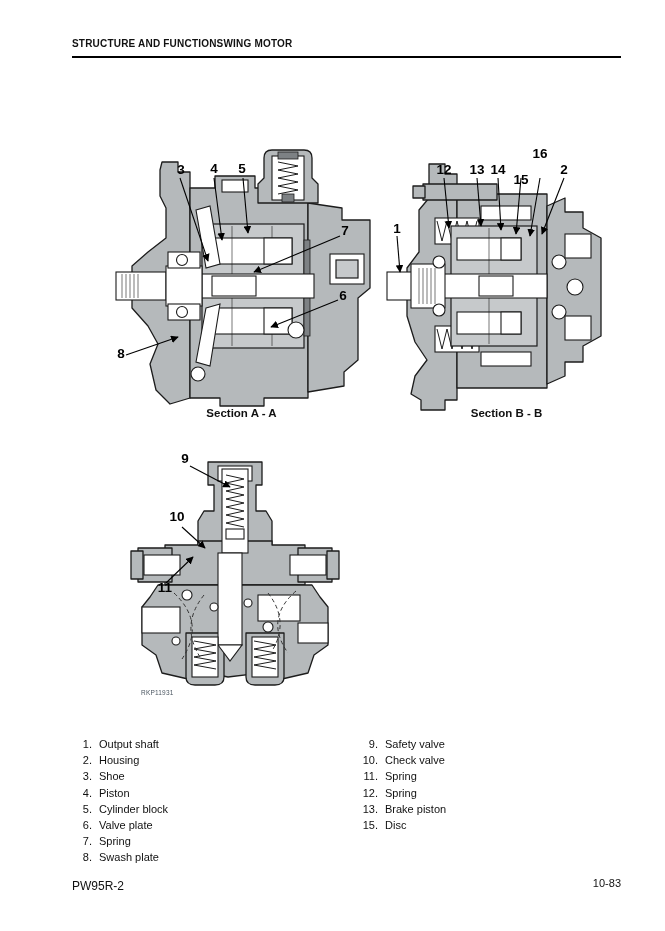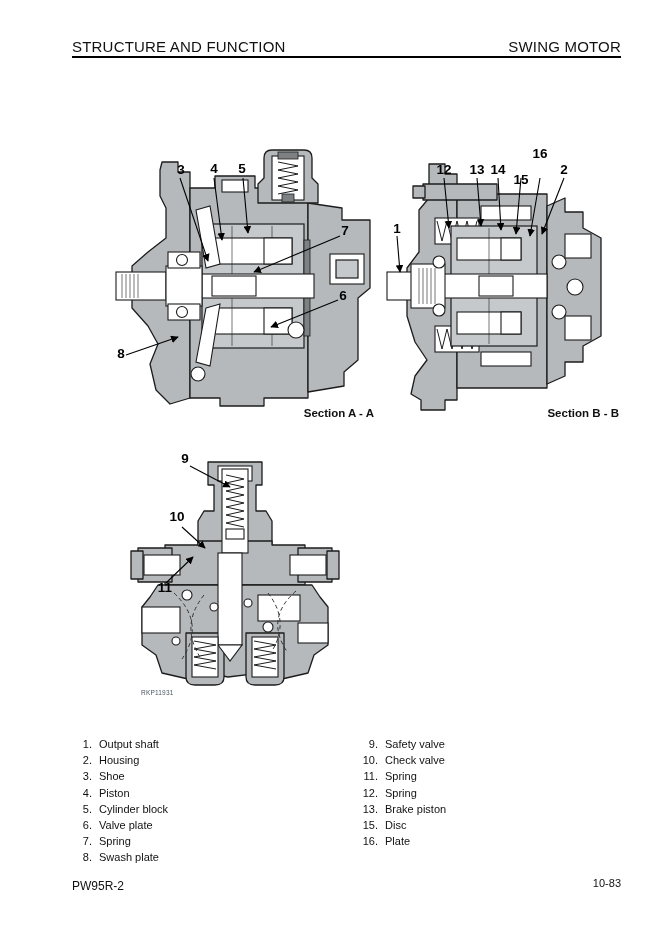--- a/index.html
+++ b/index.html
@@ -1,25 +1,25 @@
 <!DOCTYPE html>
 <html style="--diagram-fill: #b5b9bb; --diagram-fill-light: #c6c9cb; --outline: #1c1c1c; --text: #111111; --rule: #000000; --figure-code-color: #4a5560;"><head>
 <meta charset="utf-8">
 <style>
   *{margin:0;padding:0;box-sizing:border-box}
   html,body{background:#fff}
   body{width:665px;height:931px;font-family:"Liberation Sans","DejaVu Sans",sans-serif;color:var(--text,#111)}
   .page{position:relative;width:665px;height:931px;background:#fff;overflow:hidden}
 
-  .hdr{position:absolute;left:72px;top:38px;width:549px;display:flex;justify-content:space-between;
-       font-weight:normal;font-size:15px;letter-spacing:.2px;white-space:nowrap}
+  .hdr{position:absolute;left:72px;top:38px;width:549px;display:flex;justify-content:flex-start;
+       font-weight:bold;font-size:10px;letter-spacing:.2px;white-space:nowrap}
   .hdr-rule{position:absolute;left:72px;top:56px;width:549px;height:2px;background:var(--rule,#000)}
 
   .fig{position:absolute}
-  .cap{position:absolute;font-weight:bold;font-size:11.5px;text-align:right;white-space:nowrap}
+  .cap{position:absolute;font-weight:bold;font-size:11.5px;text-align:center;white-space:nowrap}
   .callout{position:absolute;transform:translate(-50%,-50%);font-weight:bold;font-size:13.5px;line-height:1;color:#000}
   .figcode{position:absolute;font-size:6.5px;color:var(--figure-code-color,#4a5560);letter-spacing:.2px}
 
   .parts{position:absolute;left:72px;top:736px;width:549px;display:flex}
   .pcol{display:flex;flex-direction:column}
   .pcol.l{width:280px}
   .pcol.r{width:269px}
   .prow{display:flex;font-size:11px;line-height:16.2px}
   .pnum{text-align:right;margin-right:7px}
   .pcol.l .pnum{width:20px}
@@ -317,23 +317,19 @@
           <span>Spring</span>
         </div>
       <div class="prow">
           <span class="pnum">13.</span>
           <span>Brake piston</span>
         </div>
       <div class="prow">
           <span class="pnum">15.</span>
           <span>Disc</span>
         </div>
-      <div class="prow">
-          <span class="pnum">16.</span>
-          <span>Plate</span>
-        </div>
     </div>
   </div>
 
   <div class="ftr-model">PW95R-2</div>
   <div class="ftr-page">10-83</div>
 
 </div>
 
 </body></html>

